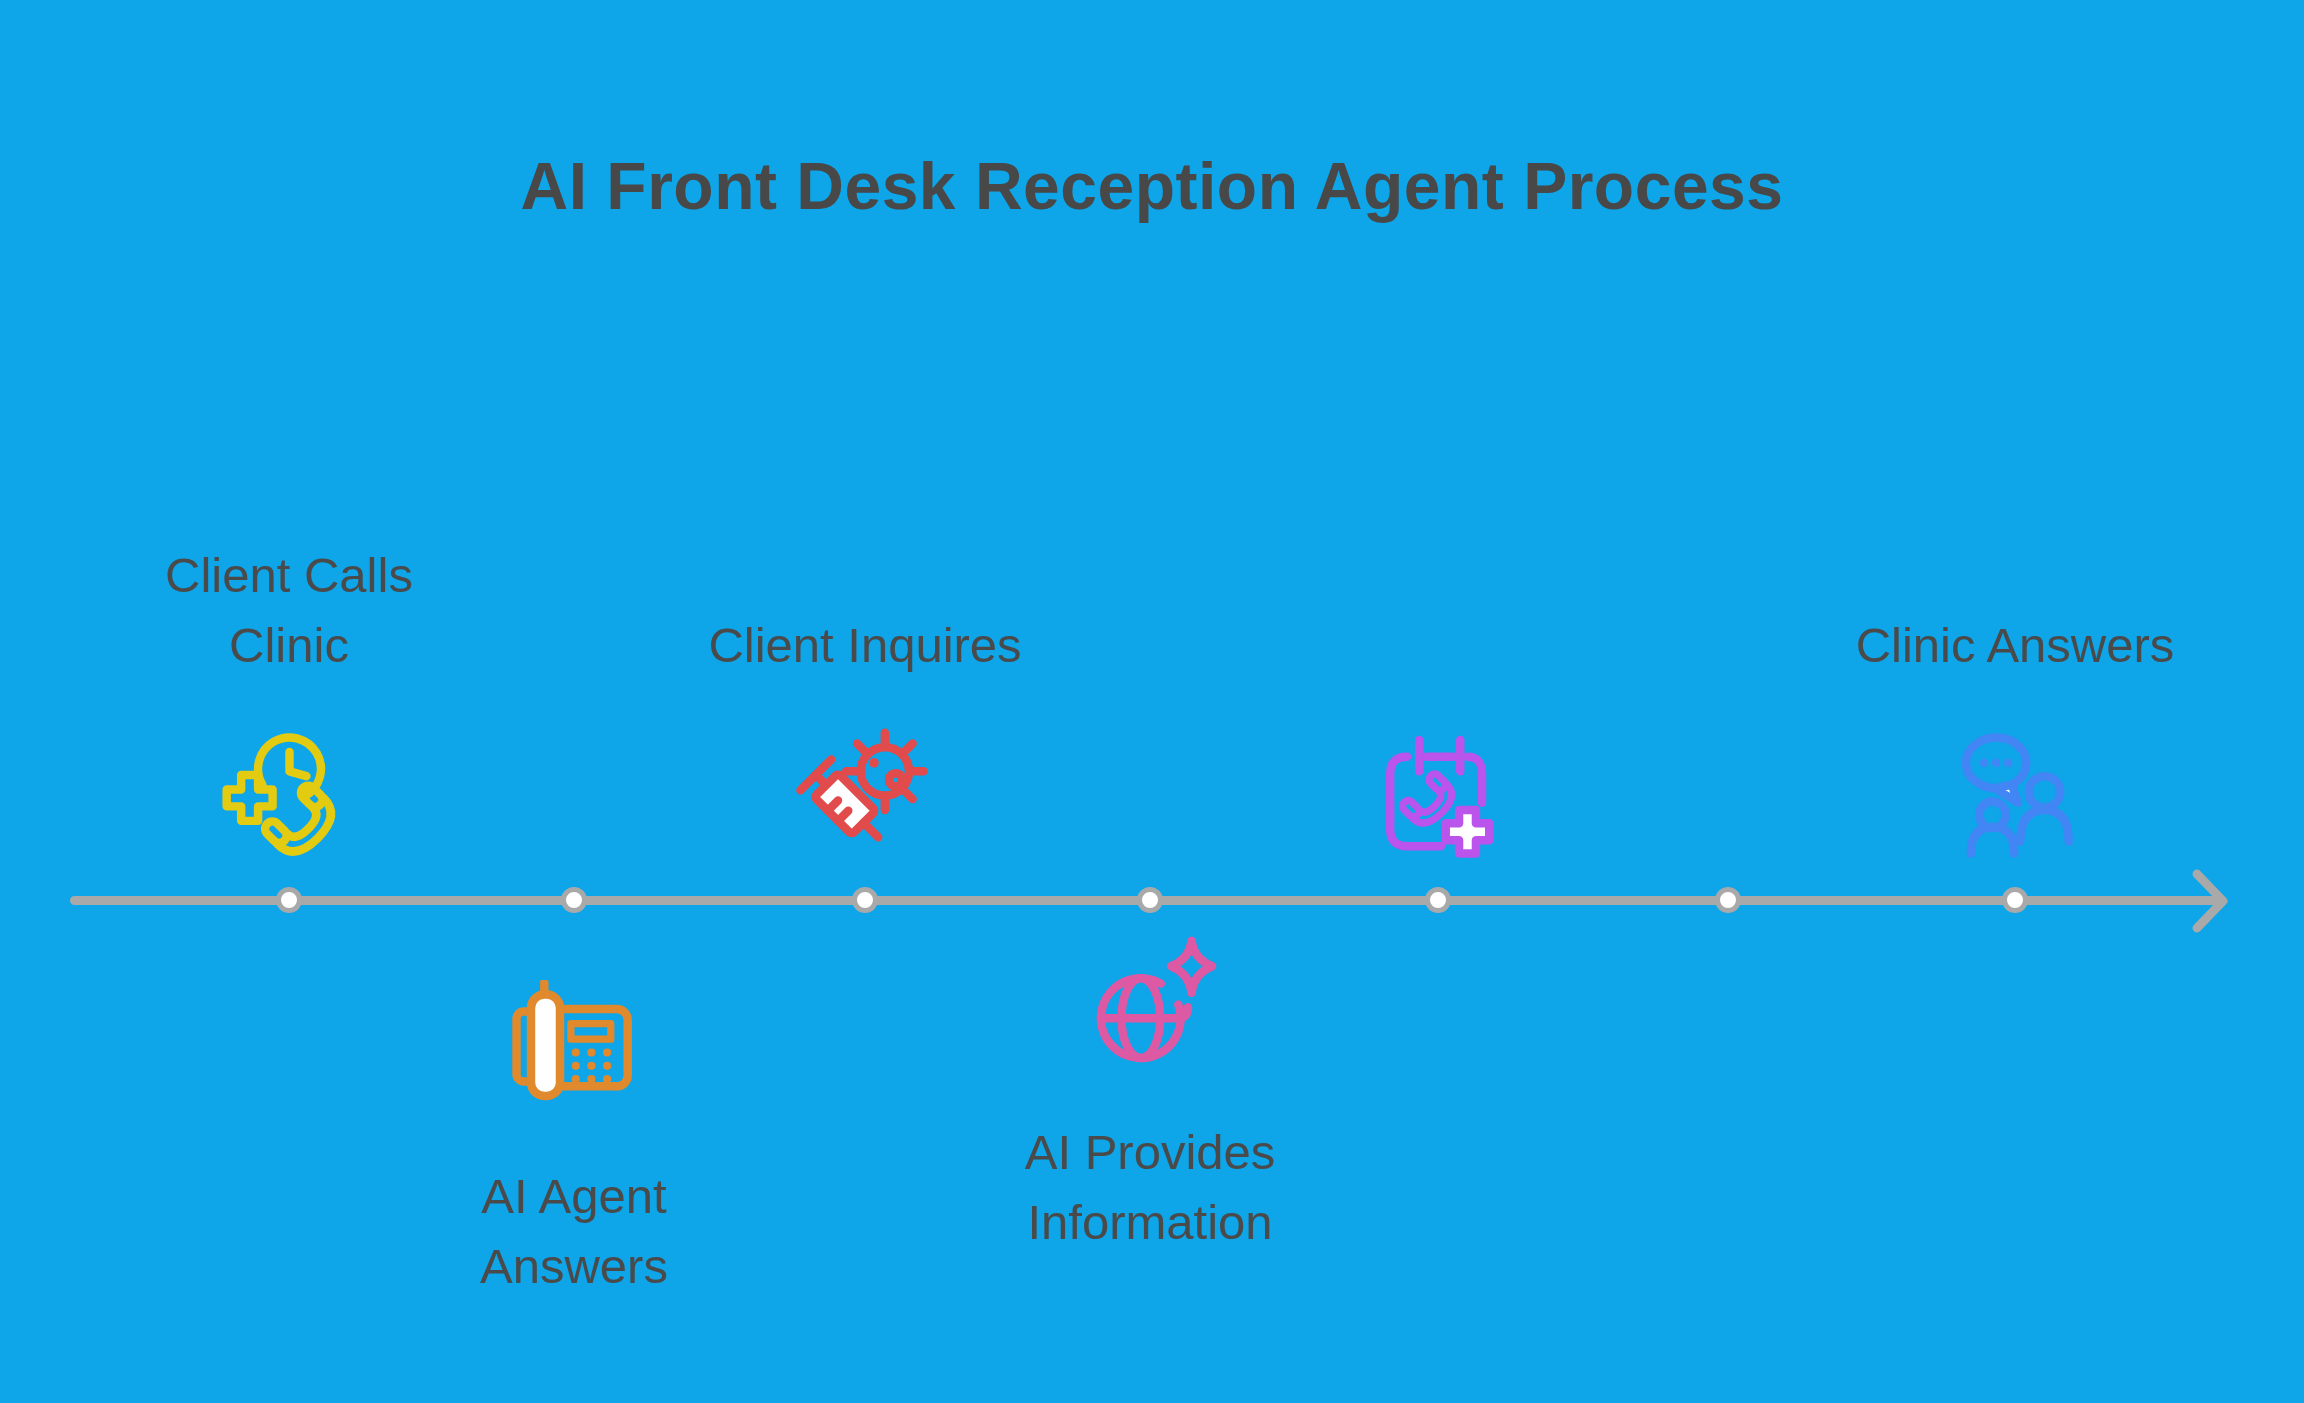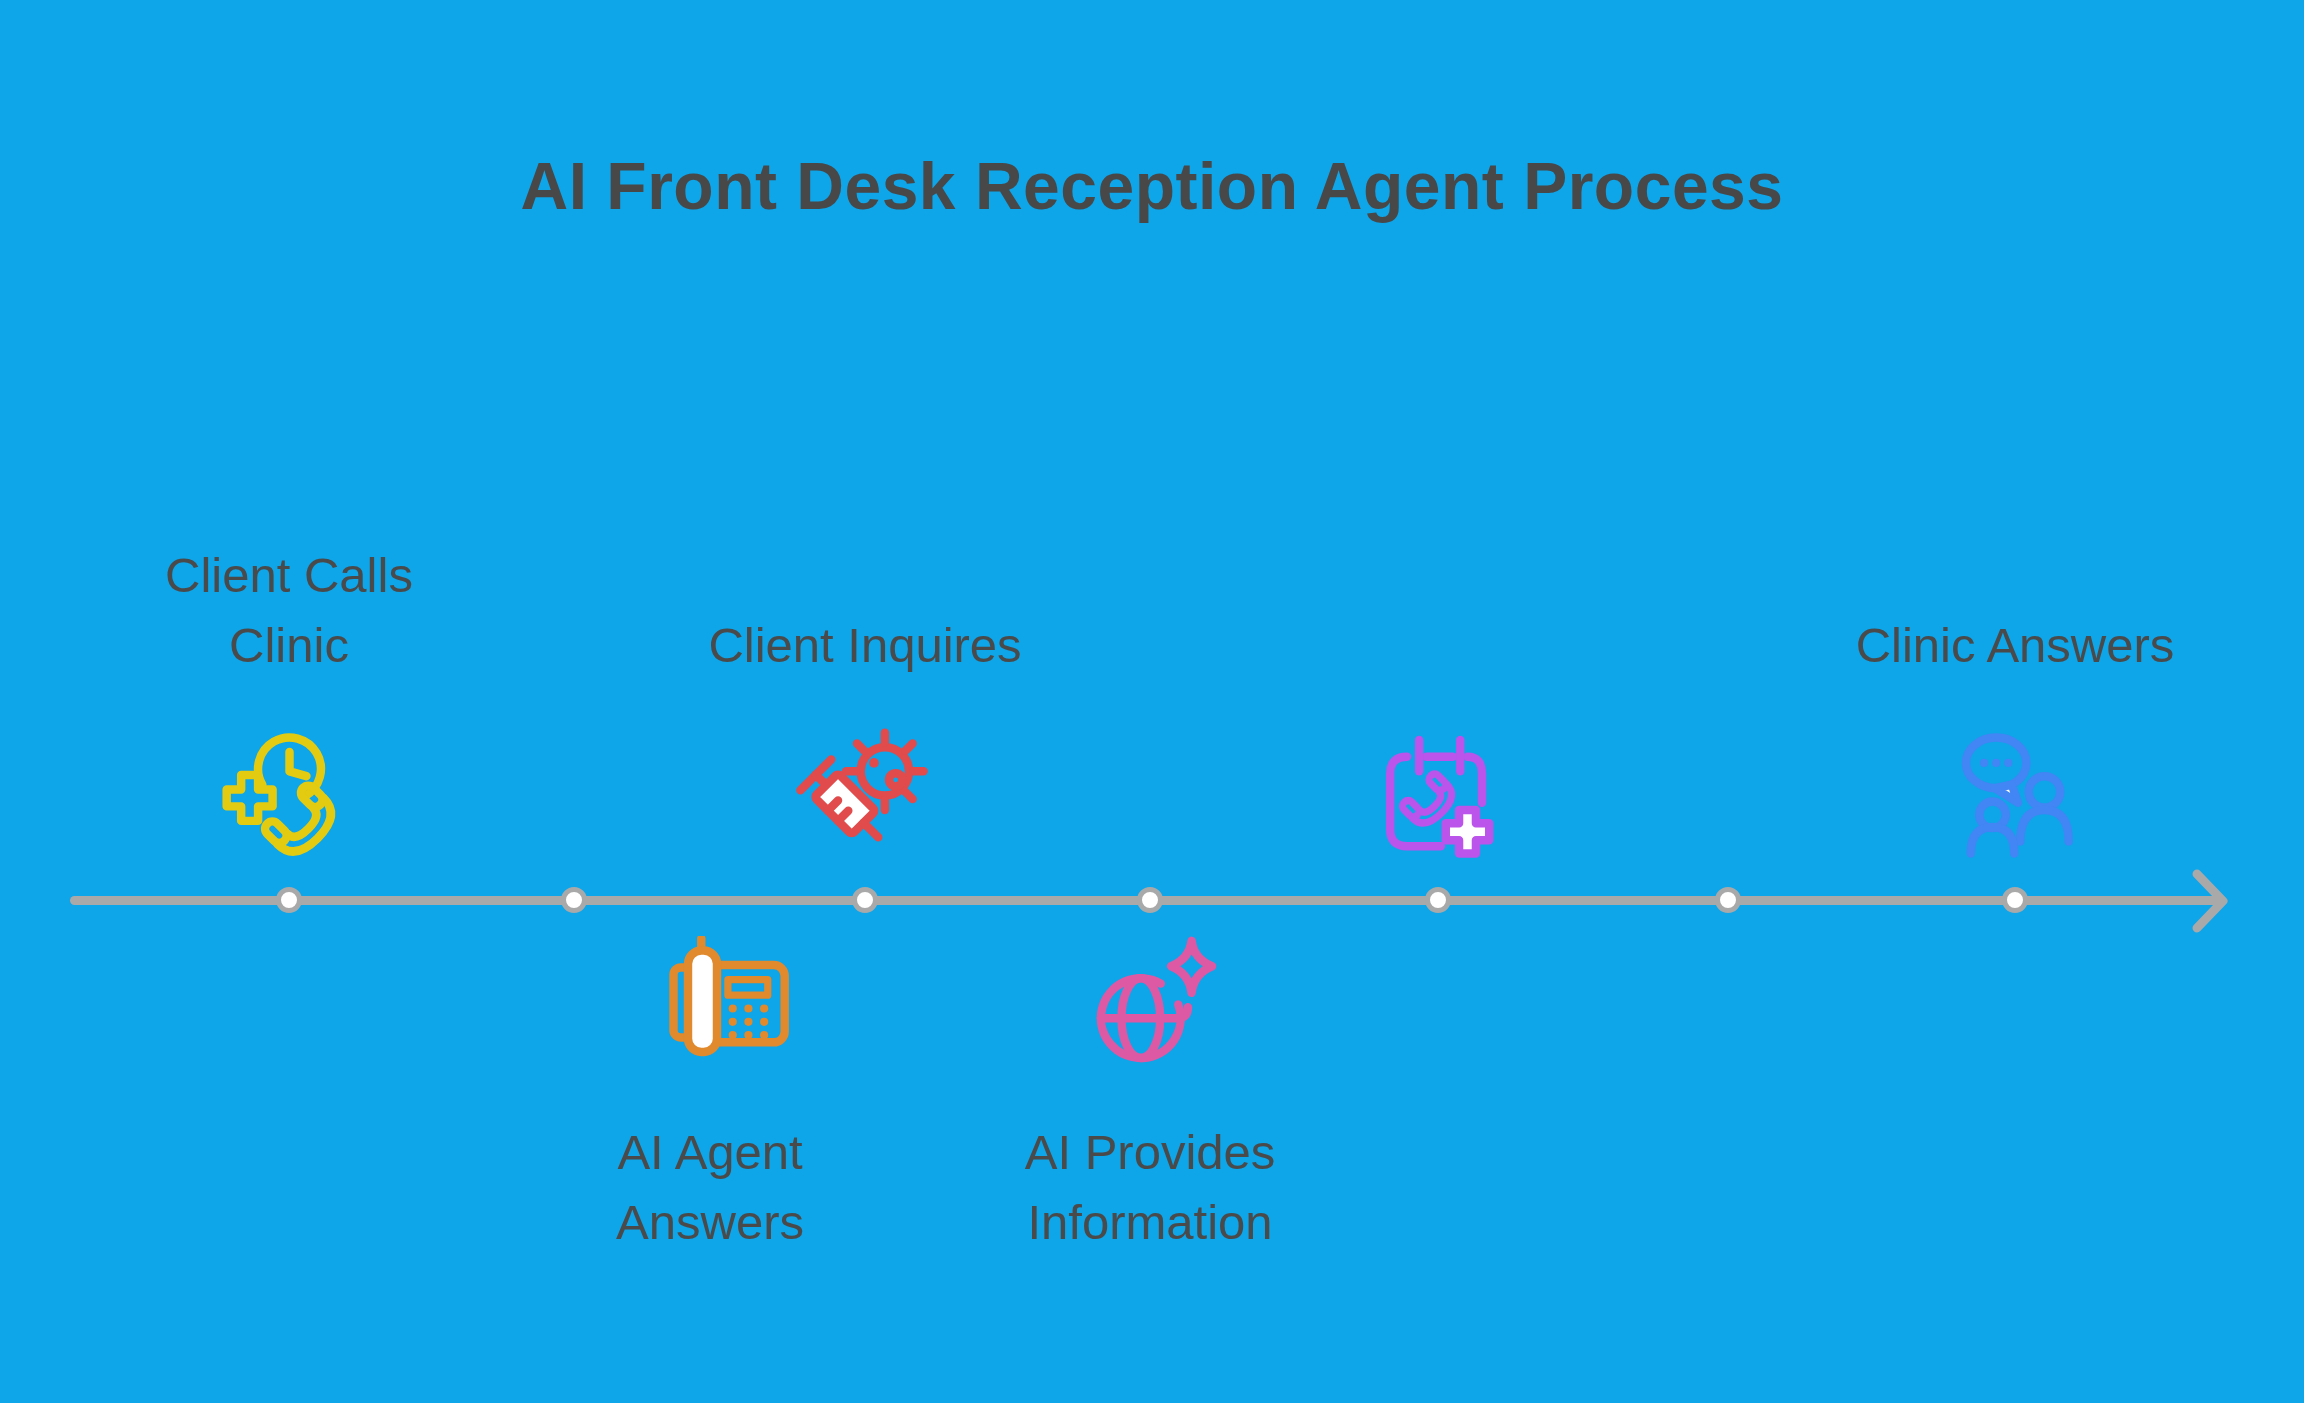--- a/index.html
+++ b/index.html
@@ -71,21 +71,21 @@
         <g transform="translate(72 84) rotate(-45)">
           <rect x="-27" y="-22" width="12" height="20" rx="6"></rect>
           <rect x="15" y="-22" width="12" height="20" rx="6"></rect>
           <path d="M-27,-4 Q-27,16 0,16 Q27,16 27,-4"></path>
           <path d="M-15,-4 Q-15,5 0,5 Q15,5 15,-4"></path>
         </g>
       </svg>
     </div>
   </div>
 
-  <div class="step below" style="left:344px;top:936px;align-items:flex-end;">
+  <div class="step below" style="left:344px;top:980px;">
     <div class="icon-box">
       <svg viewBox="0 0 120 120" fill="none" stroke="currentColor" stroke-width="7" stroke-linecap="round" stroke-linejoin="round" color="#e0892d">
         <rect x="40" y="24" width="64" height="64" rx="9"></rect>
         <rect x="12" y="26" width="15" height="58" rx="6"></rect>
         <line x1="35" y1="11" x2="35" y2="2"></line>
         <rect x="24" y="12" width="24" height="84" rx="11" fill="#ffffff"></rect>
         <rect x="57" y="36" width="33" height="13" stroke-width="6"></rect>
         <g stroke="none" fill="currentColor">
           <circle cx="61" cy="60" r="3.4"></circle>
             <circle cx="74" cy="60" r="3.4"></circle>

